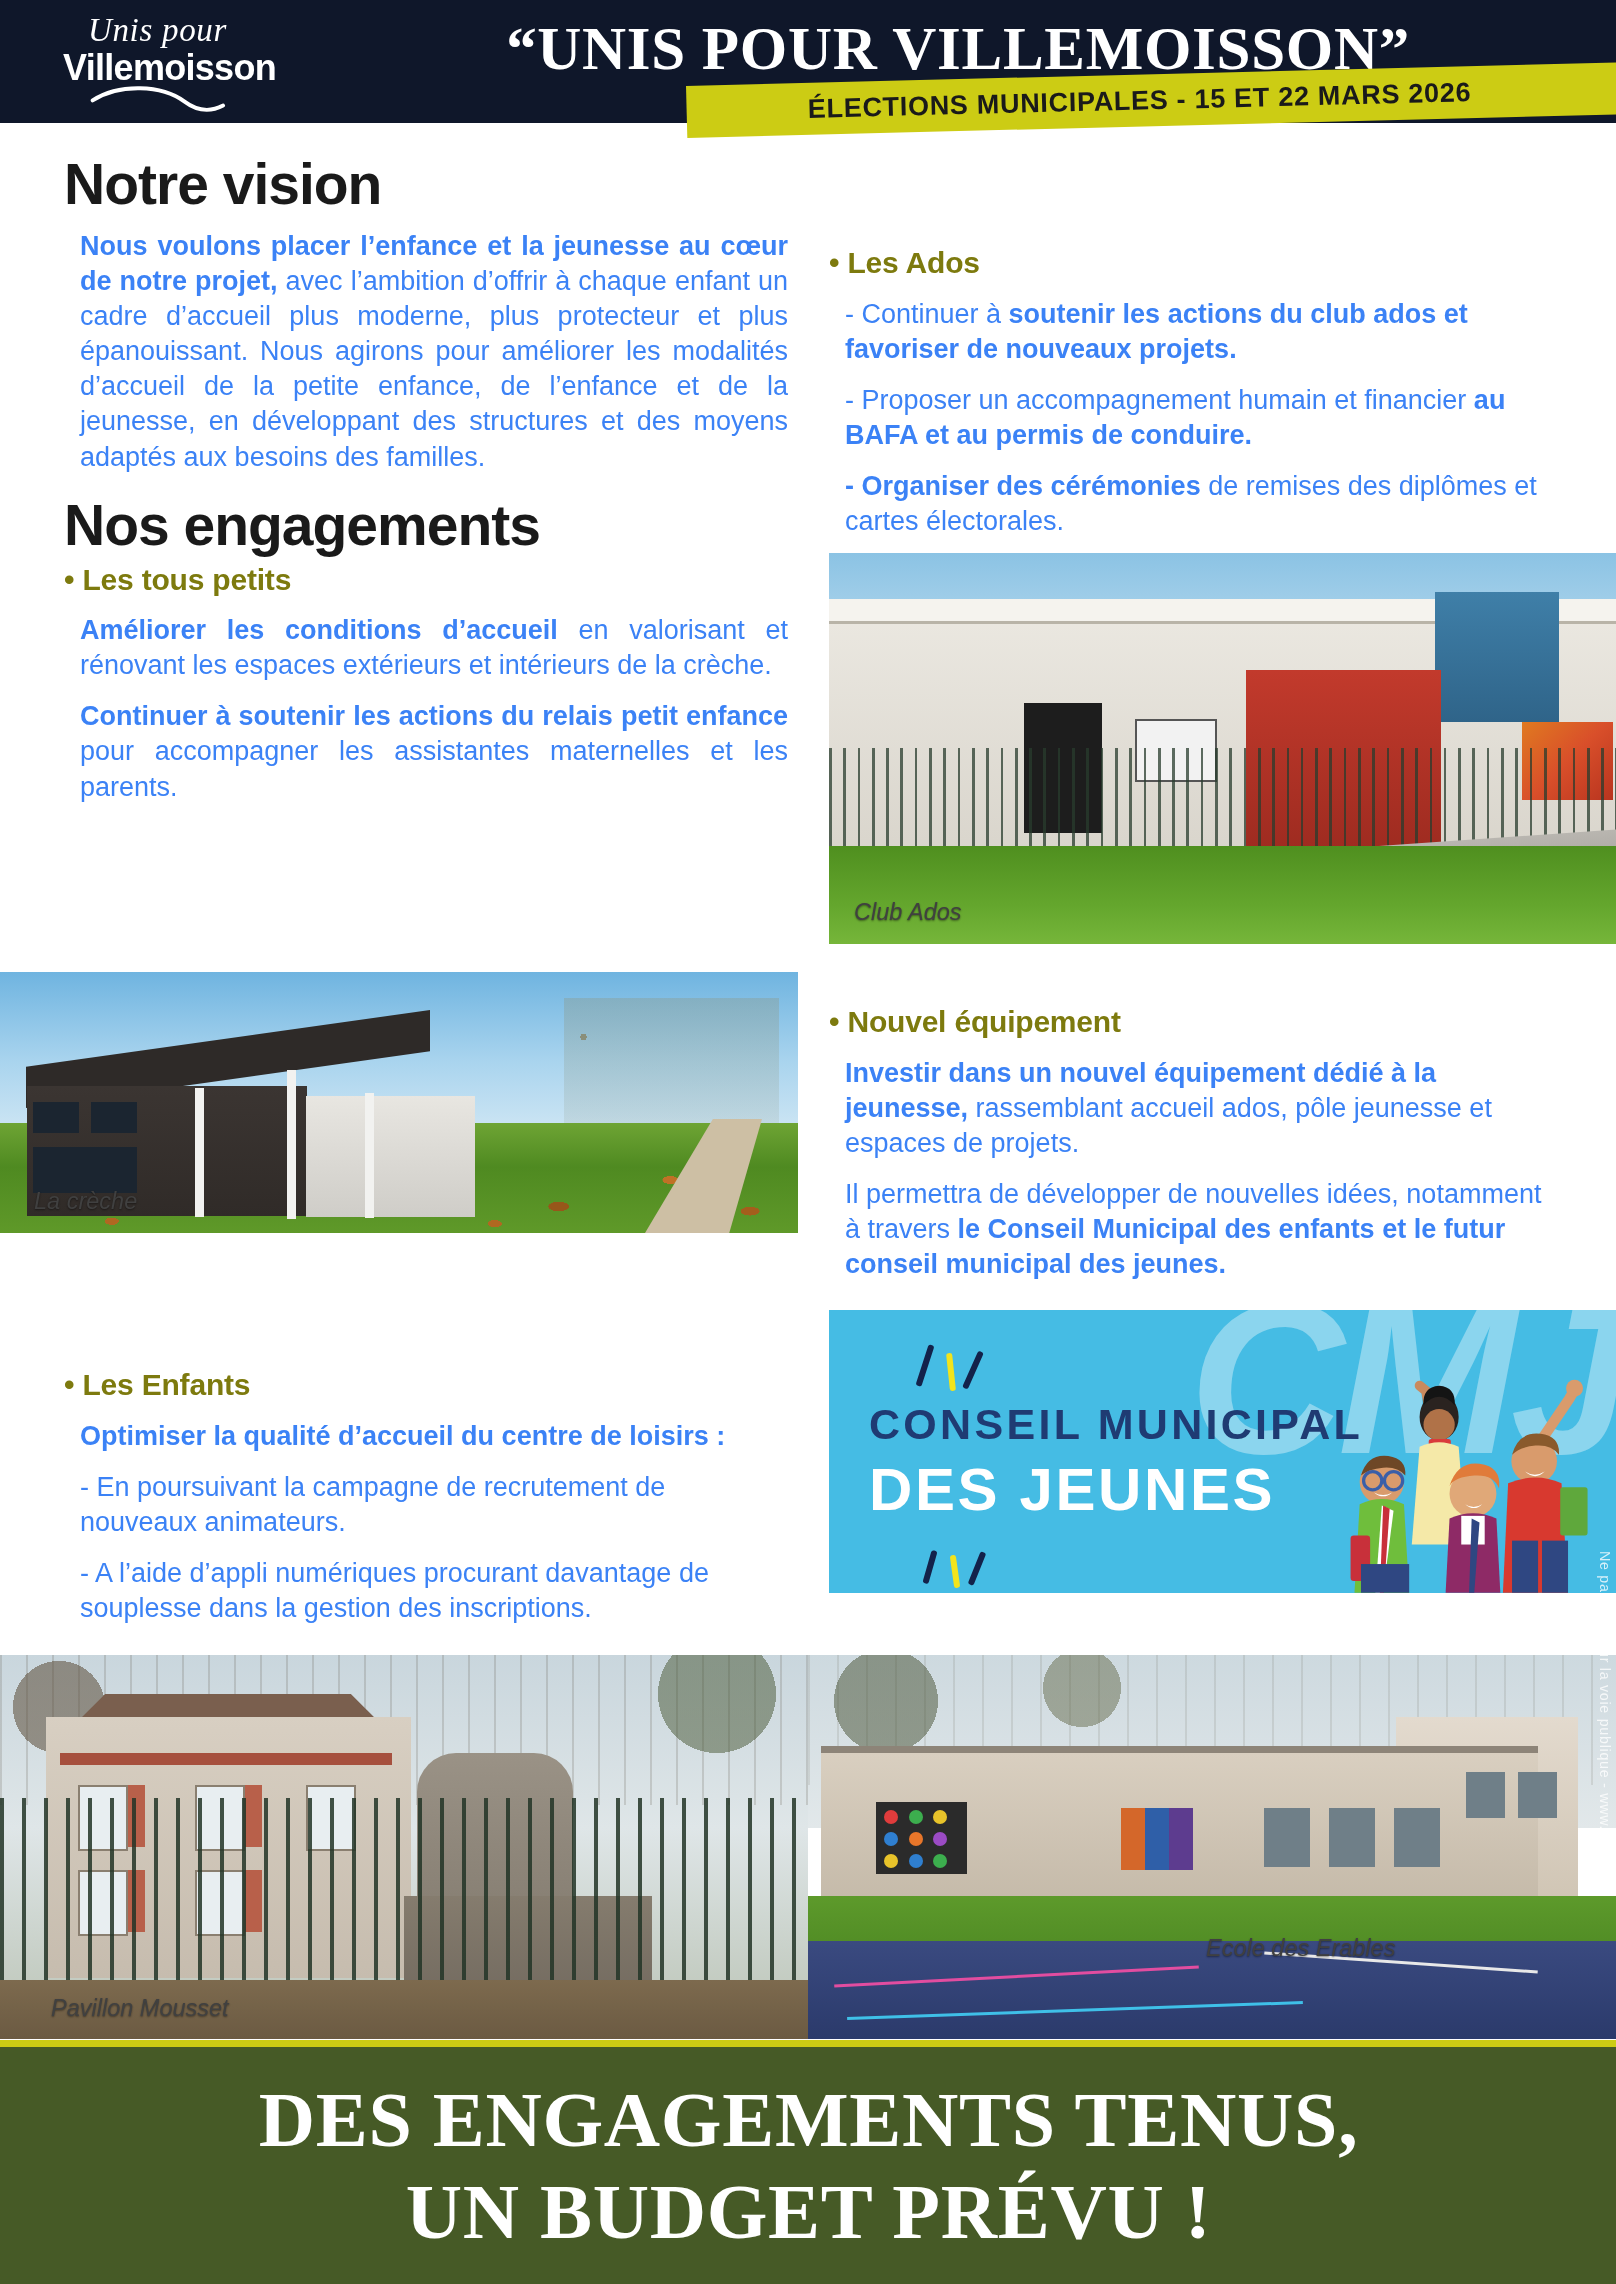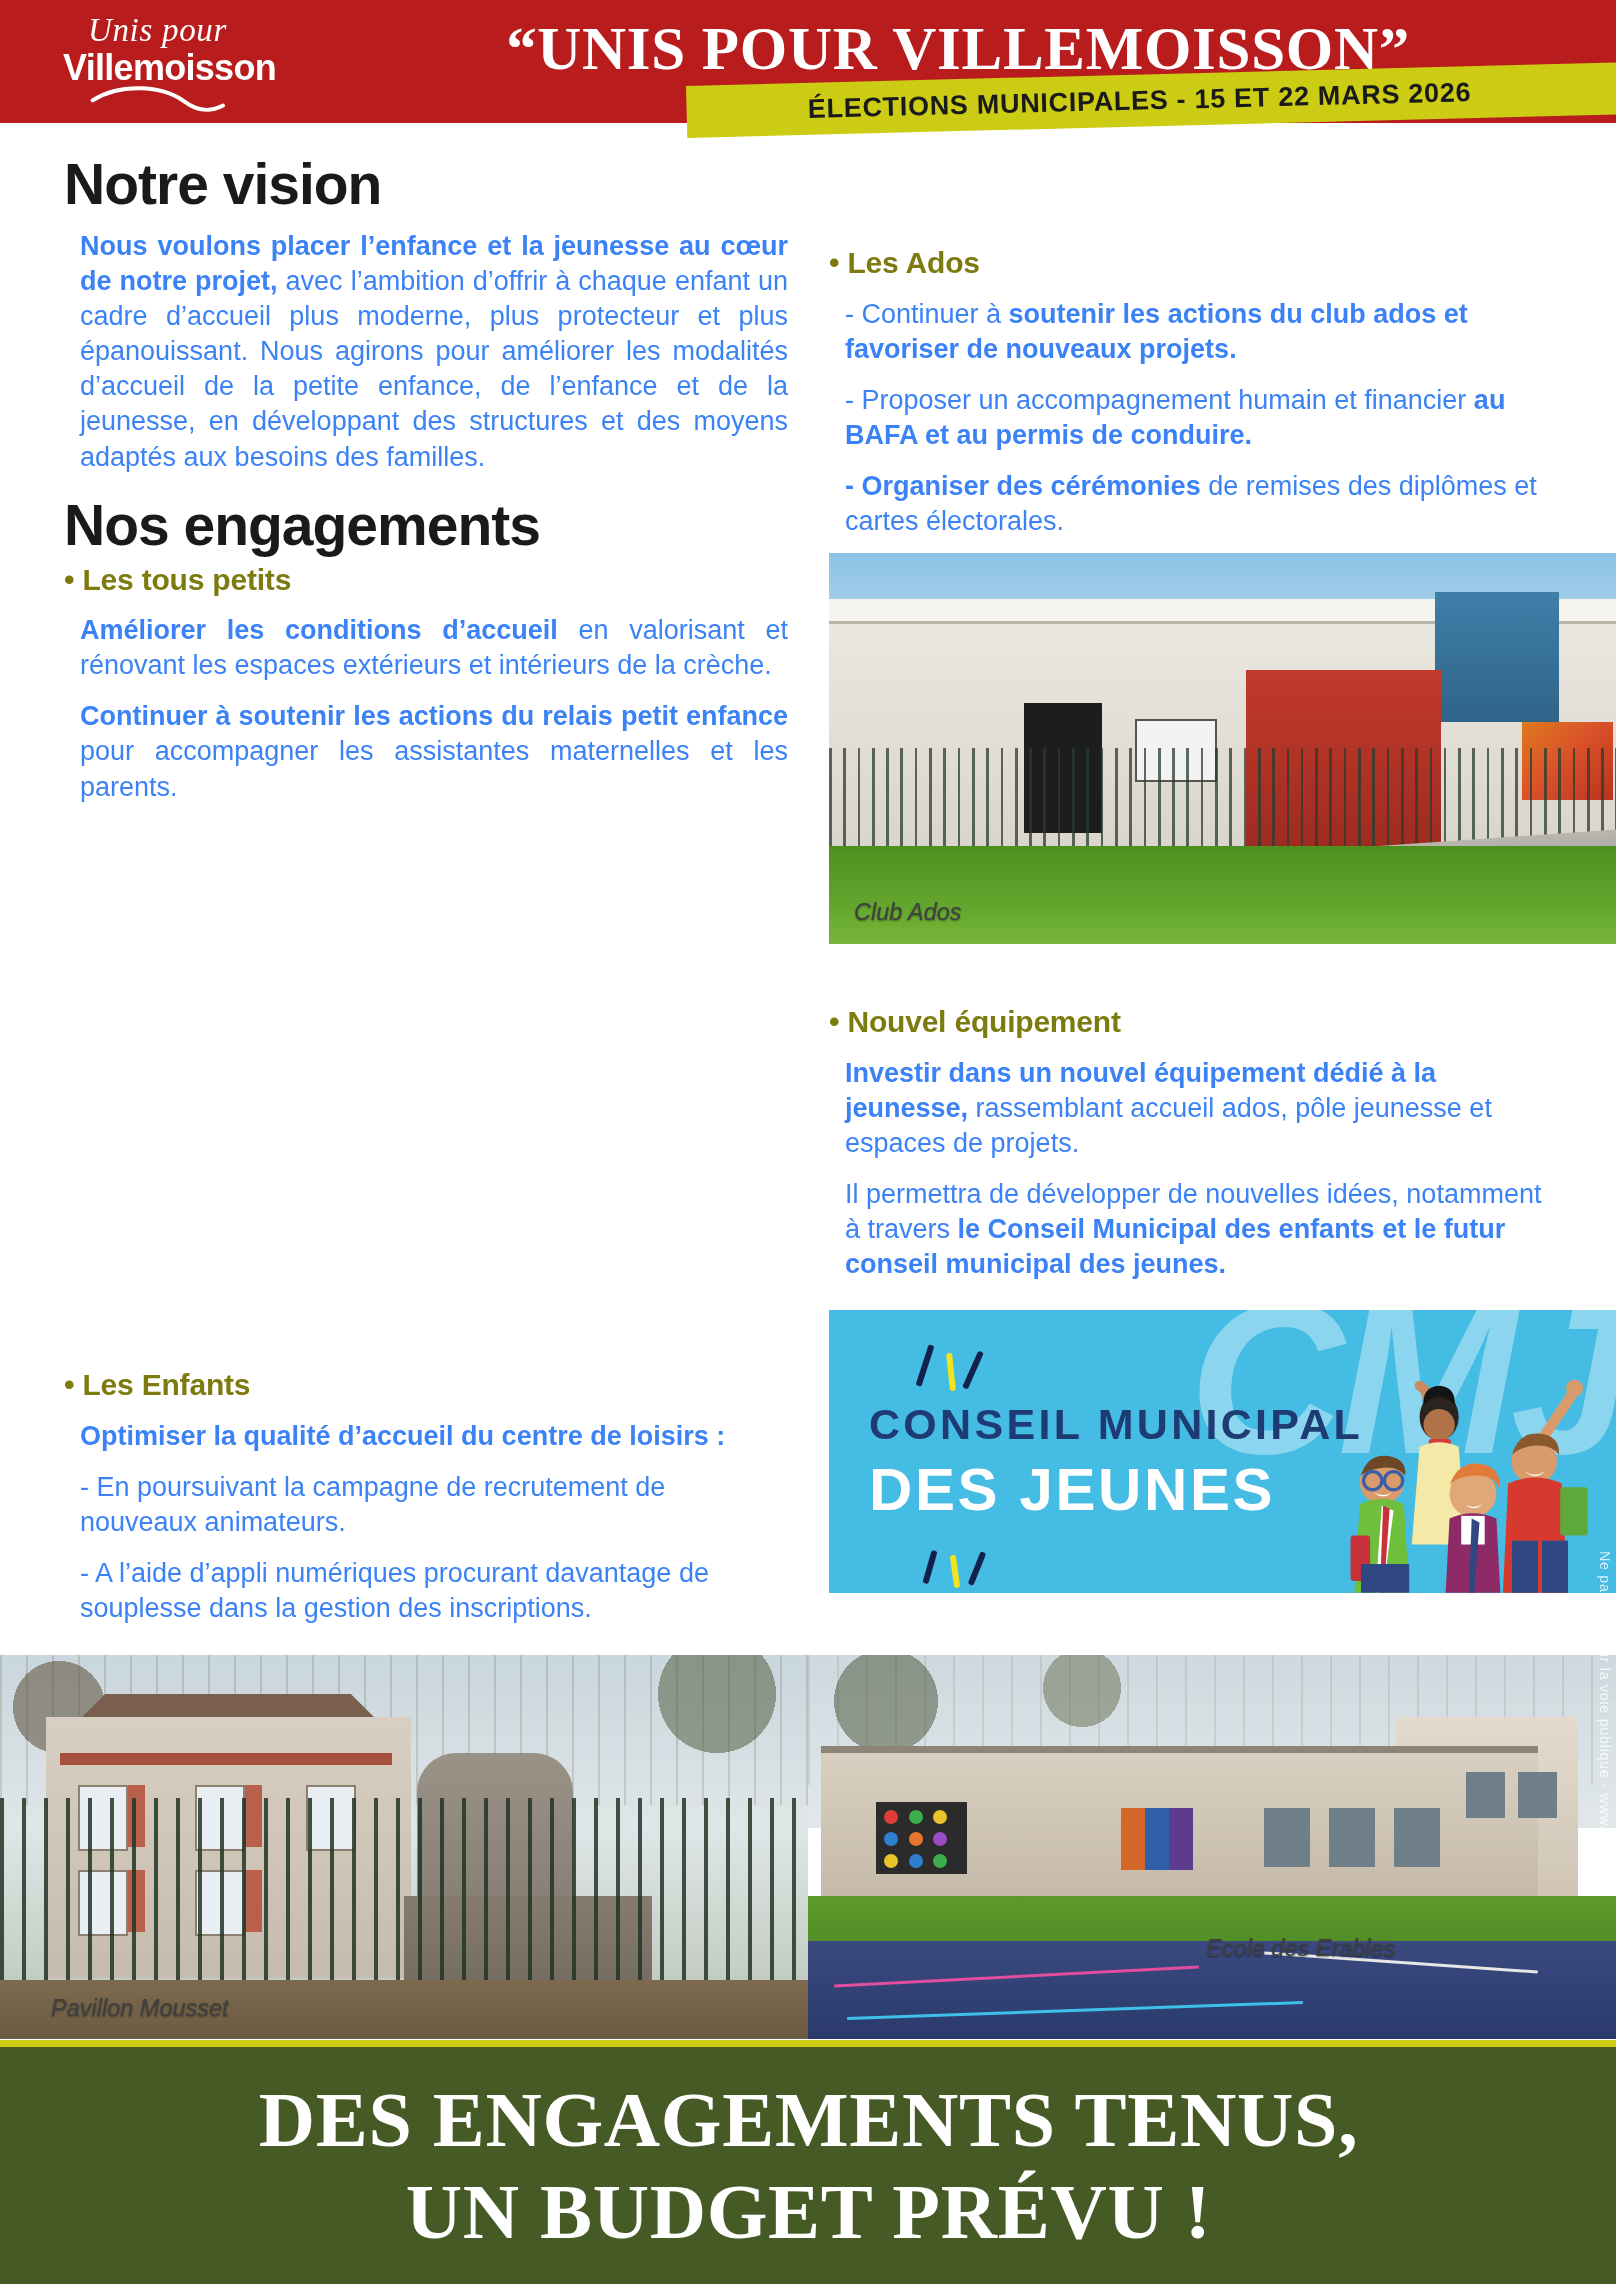--- a/index.html
+++ b/index.html
@@ -17,21 +17,21 @@
     background: #ffffff;
     overflow: hidden;
   }
 
   
   .header-band {
     position: absolute;
     left: 0; top: 0;
     width: 1617px;
     height: 123px;
-    background: #b91c1c;
+    background: #0f172a;
   }
   .logo-block {
     position: absolute;
     left: 63px; top: 14.3px;
     width: 189px;
     height: 98px;
     text-align: center;
   }
   .logo-top {
     font-family: "Liberation Serif", serif;
@@ -453,20 +453,37 @@
     <p class="body left"><span class="b">- Organiser des cérémonies</span><span> de remises des diplômes et cartes électorales.</span></p>
     <p class="body left"><span>- Créer un </span><span class="b">conseil municipal des jeunes</span><span>.</span></p>
   </div>
 
   <div style="position:absolute; left:829px; top:1005px; width:748px;">
     <h2 class="bullet">• Nouvel équipement</h2>
     <p class="body left"><span class="b">Investir dans un nouvel équipement dédié à la jeunesse,</span><span> rassemblant accueil ados, pôle jeunesse et espaces de projets.</span></p>
     <p class="body left"><span>Il permettra de développer de nouvelles idées, notamment à travers </span><span class="b">le Conseil Municipal des enfants et le futur conseil municipal des jeunes.</span></p>
   </div>
 
+  <div class="photo" id="photo-creche">
+    <div class="creche-sky"></div>
+    <div class="creche-trees"></div>
+    <div class="creche-grass"></div>
+    <div class="creche-leaves"></div>
+    <div class="creche-roof"></div>
+    <div class="creche-wallA"></div>
+    <div class="creche-wallB"></div>
+    <div class="creche-window" style="left:33px; top:130px; width:46px; height:31px;"></div>
+    <div class="creche-window" style="left:91px; top:130px; width:46px; height:31px;"></div>
+    <div class="creche-window" style="left:33px; top:175px; width:104px; height:46px;"></div>
+    <div class="creche-post" style="left:195px; top:116px; height:129px;"></div>
+    <div class="creche-post" style="left:287px; top:98px; height:149px;"></div>
+    <div class="creche-post" style="left:365px; top:121px; height:125px;"></div>
+    <div class="creche-path"></div>
+    <div class="caption" style="left:34px; bottom:18px;">La crèche</div>
+  </div>
 
   <div class="photo" id="photo-ados">
     <div class="ados-sky"></div>
     <div class="ados-bldg"></div>
     <div class="ados-roofline"></div>
     <div class="ados-bluewall"></div>
     <div class="ados-redwall"></div>
     <div class="ados-graffiti"></div>
     <div class="ados-door"></div>
     <div class="ados-poster"></div>

